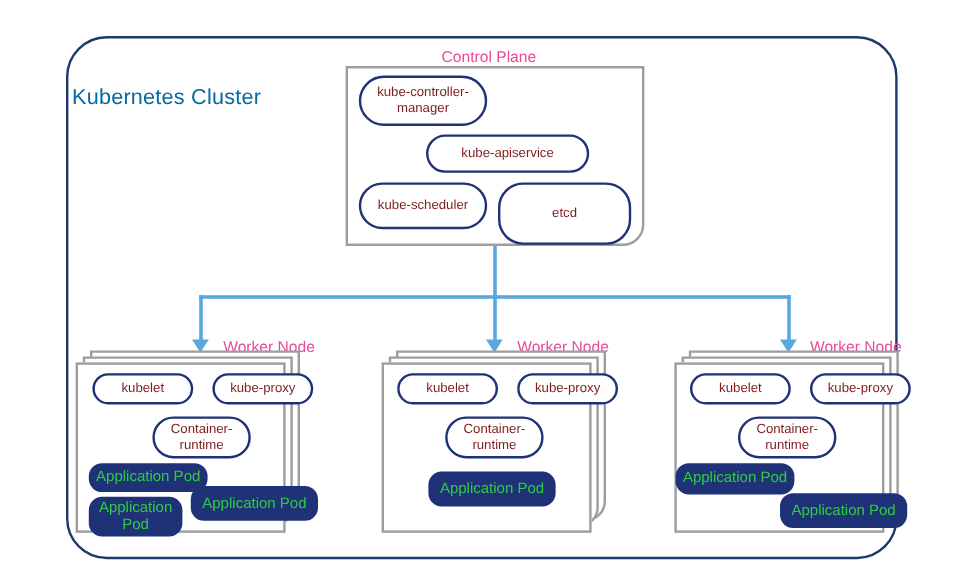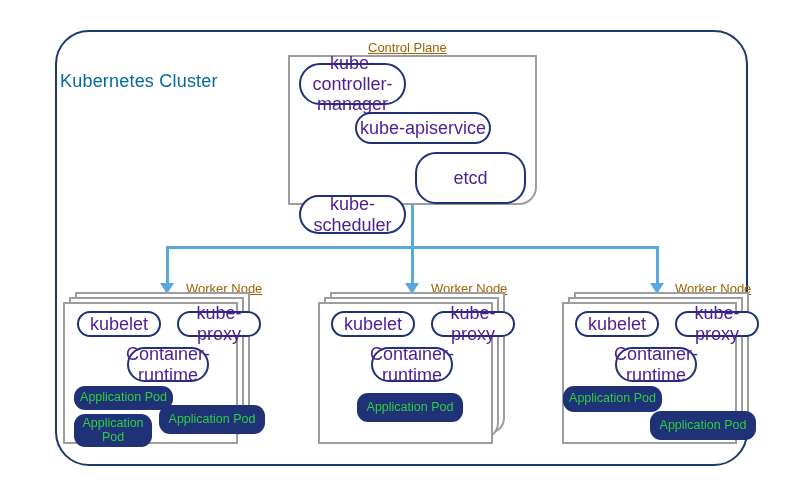--- a/index.html
+++ b/index.html
@@ -43,23 +43,22 @@
   
   .panel {
     position: absolute;
     border: 2px solid #9d9d9d;
     box-sizing: border-box;
     background: #ffffff;
   }
   .panel-label {
     position: absolute;
     font-size: 13px;
-    color: #a16207;
+    color: #ec4899;
     white-space: nowrap;
-    text-decoration: underline;
   }
 
   
   .control-plane-box {
     left: 288px;
     top: 55px;
     width: 249px;
     height: 150px;
     border-radius: 0 0 18px 0;
   }
@@ -68,22 +67,22 @@
     top: 40px;
   }
 
   
   .pill {
     position: absolute;
     border: 2px solid #1f3278;
     border-radius: 21px;
     box-sizing: border-box;
     background: #ffffff;
-    color: #4c1d95;
-    font-size: 18px;
+    color: #7f1d1d;
+    font-size: 11px;
     display: flex;
     align-items: center;
     justify-content: center;
     text-align: center;
     line-height: 1.15;
   }
 
   
   .pod {
     position: absolute;
@@ -137,21 +136,21 @@
 <div id="canvas">
 
   <div class="cluster-box"></div>
   <div class="cluster-title">Kubernetes Cluster</div>
 
   <div class="panel-label control-plane-label">Control Plane</div>
   <div class="panel control-plane-box"></div>
 
   <div class="pill" style="left:299px; top:63px; width:107px; height:42px;">kube-controller-manager</div>
   <div class="pill" style="left:355px; top:112px; width:136px; height:32px;">kube-apiservice</div>
-  <div class="pill" style="left:299px; top:152px; width:107px; height:39px;margin-top:43px;">kube-scheduler</div>
+  <div class="pill" style="left:299px; top:152px; width:107px; height:39px;">kube-scheduler</div>
   <div class="pill" style="left:415px; top:152px; width:111px; height:52px;">etcd</div>
 
   <div class="conn conn-v" style="left:411px; top:205px; height:43px;"></div>
   <div class="conn conn-h" style="left:166px; top:246px; width:493px;"></div>
 
   <div class="conn conn-v" style="left:166px; top:246px; height:40px;"></div>
   <div class="arrow-head" style="left:160px; top:283px;"></div>
 
   <div class="conn conn-v" style="left:411px; top:246px; height:40px;"></div>
   <div class="arrow-head" style="left:405px; top:283px;"></div>

